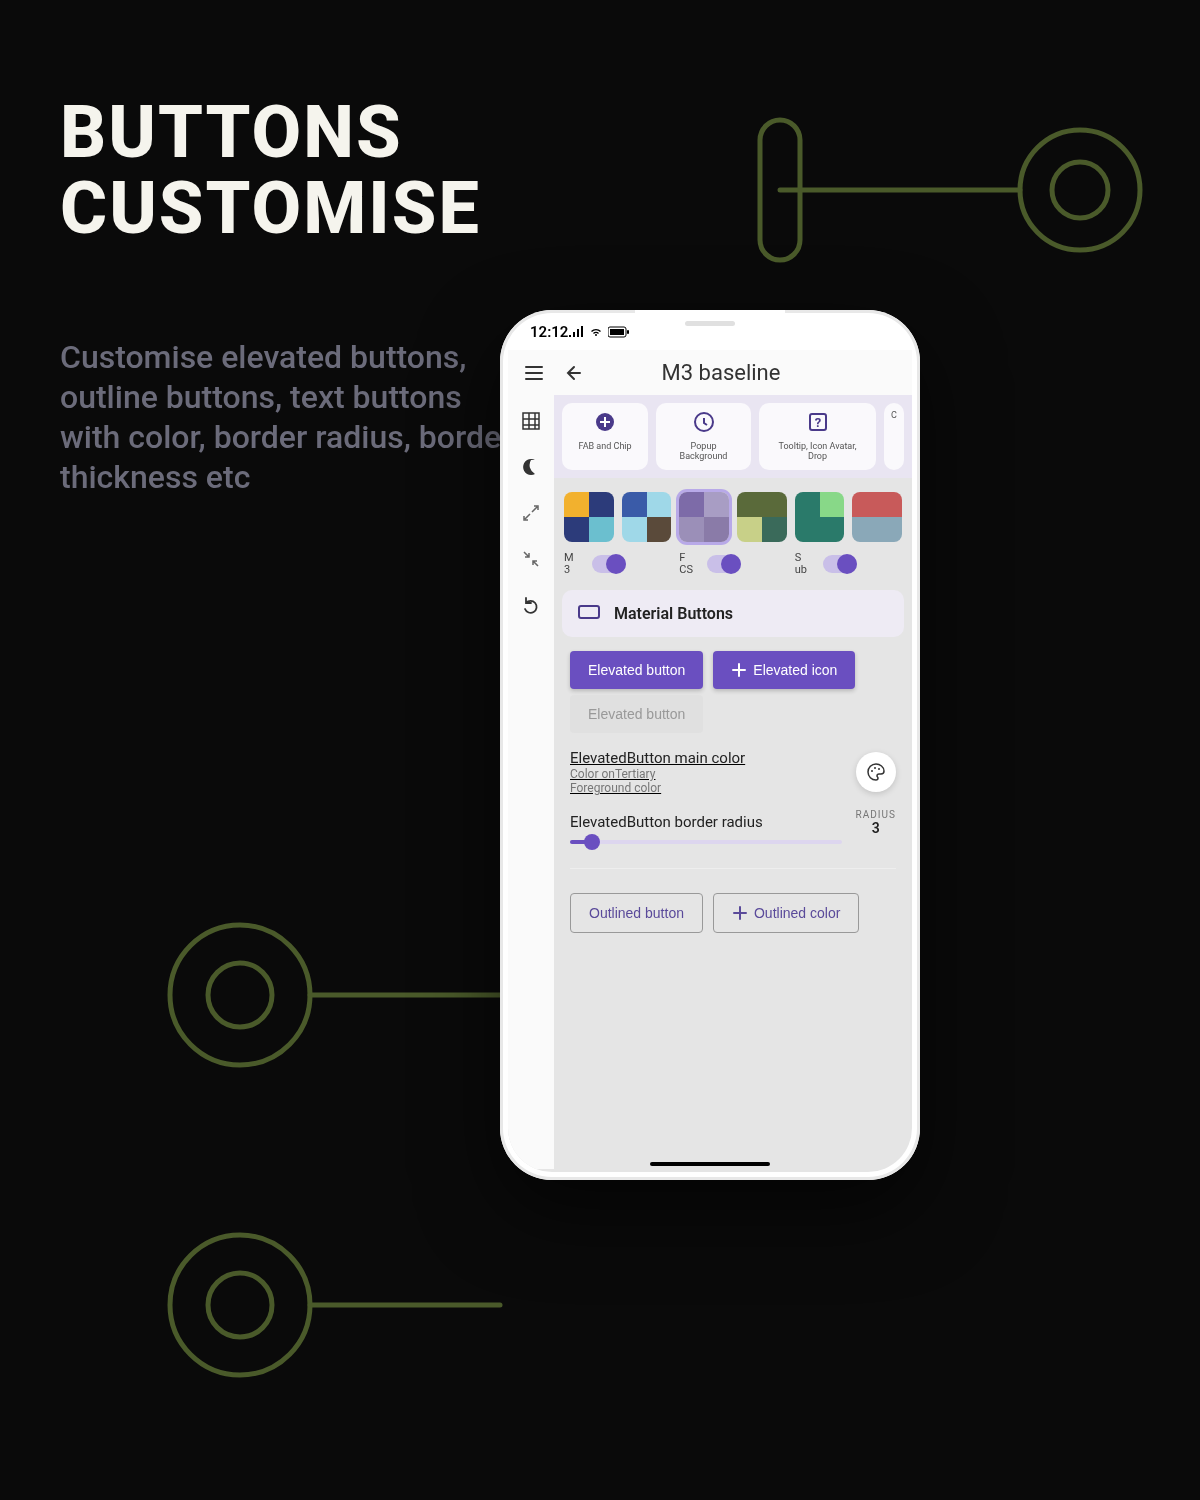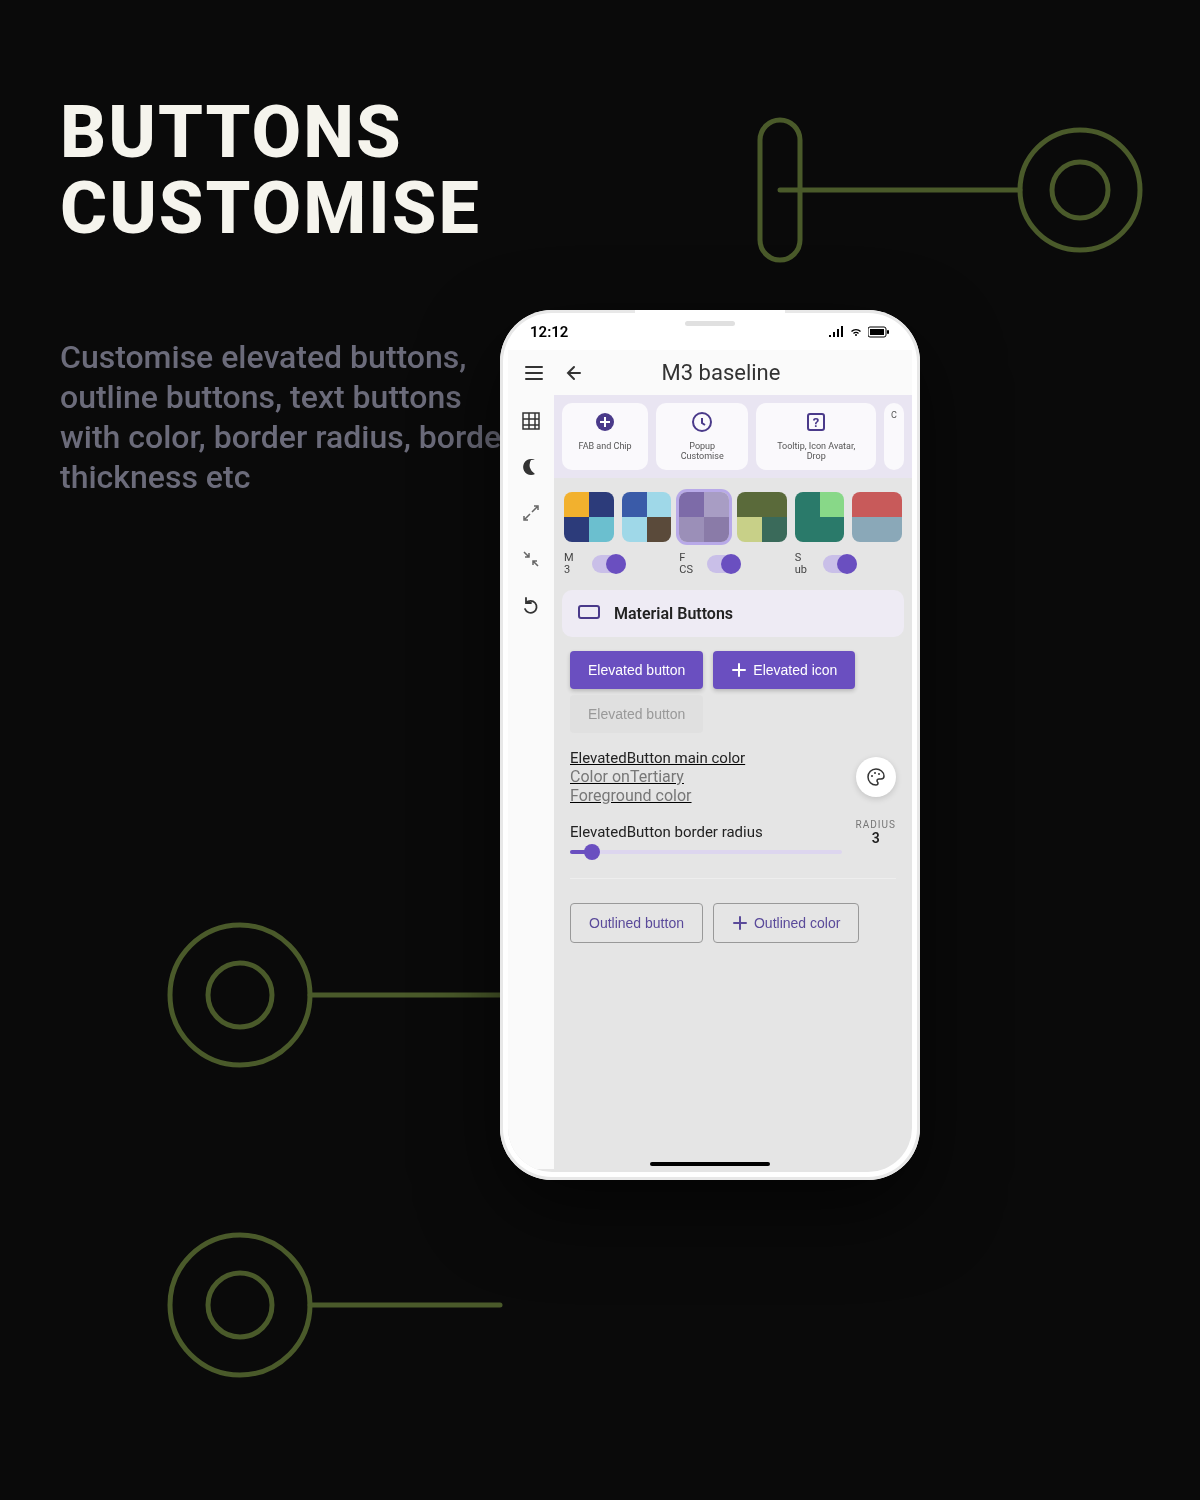--- a/index.html
+++ b/index.html
@@ -57,21 +57,21 @@
   align-items: center;
   justify-content: center;
 }
 .speaker { width: 50px; height: 5px; background: #e0e0e0; border-radius: 3px; }
 .status-bar {
   position: absolute;
   top: 8px;
   left: 0; right: 0;
   height: 28px;
   display: flex;
-  justify-content: space-between;
+  justify-content: flex-start;
   align-items: center;
   padding: 0 30px;
   font-size: 15px;
   font-weight: 600;
   color: #000;
   z-index: 5;
 }
 .status-icons { display: flex; gap: 4px; align-items: center; }
 .screen {
   position: absolute;
@@ -198,21 +198,21 @@
 .btn.disabled { background: #e0e0e0; color: #999; }
 .btn.outlined { background: transparent; color: #5a4a9a; border: 1px solid #999; }
 .prop-row {
   padding: 10px 16px 4px;
   display: flex;
   align-items: center;
   gap: 10px;
 }
 .prop-text { flex: 1; text-decoration: underline; }
 .prop-title { font-size: 15px; color: #222; }
-.prop-sub { font-size: 16px; color: #777; }
+.prop-sub { font-size: 12px; color: #777; }
 .color-chip {
   width: 40px; height: 40px;
   border-radius: 20px;
   display: flex;
   align-items: center;
   justify-content: center;
   font-size: 18px;
   cursor: pointer;
 }
 .color-chip.white { background: #fff; box-shadow: 0 2px 6px rgba(0,0,0,0.15); color: #333; }
@@ -355,21 +355,21 @@
                   <circle cx="11" cy="11" r="9" fill="#4a3a8a"></circle>
                   <path d="M11 6v10M6 11h10" stroke="#fff" stroke-width="2"></path>
                 </svg></div>
             <div class="tl">FAB and Chip</div>
           </div>
           <div class="tab-card">
             <div class="ti"><svg width="22" height="22">
                   <circle cx="11" cy="11" r="9" fill="none" stroke="#4a3a8a" stroke-width="2"></circle>
                   <path d="M11 7v5l3 2" stroke="#4a3a8a" stroke-width="2" fill="none"></path>
                 </svg></div>
-            <div class="tl">Popup Customise</div>
+            <div class="tl">Popup Background</div>
           </div>
           <div class="tab-card">
             <div class="ti"><svg width="22" height="22">
                   <rect x="3" y="3" width="16" height="16" rx="2" fill="none" stroke="#4a3a8a" stroke-width="2"></rect>
                   <text x="11" y="16" text-anchor="middle" fill="#4a3a8a" font-size="13" font-weight="bold">?</text>
                 </svg></div>
             <div class="tl">Tooltip, Icon Avatar, Drop</div>
           </div>
           <div class="tab-card" style="min-width:20px;padding:8px 6px">
             <div class="tl">C</div>

